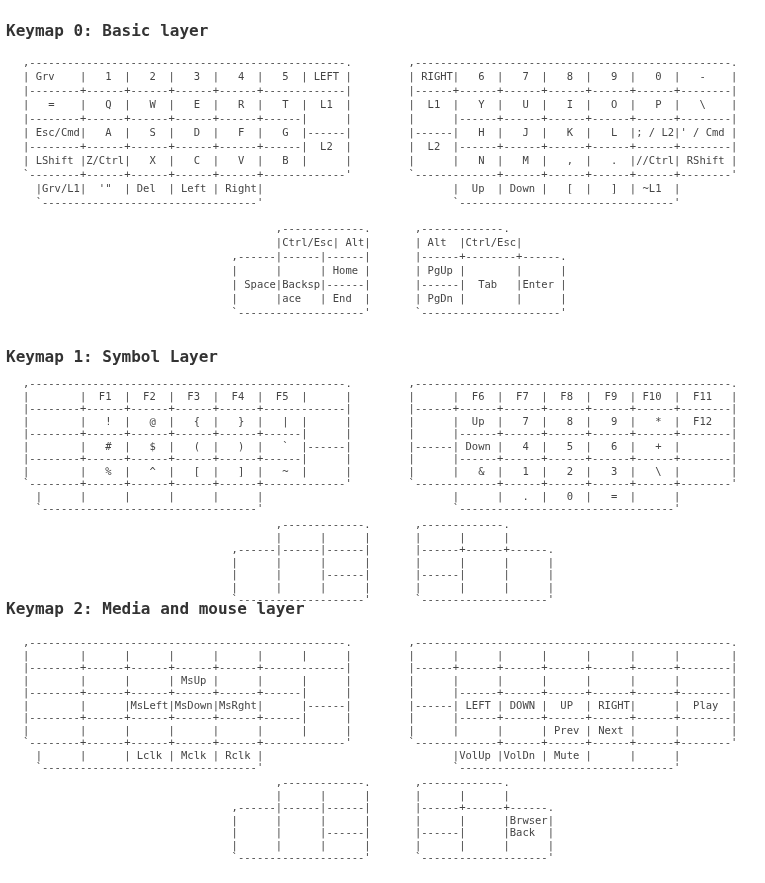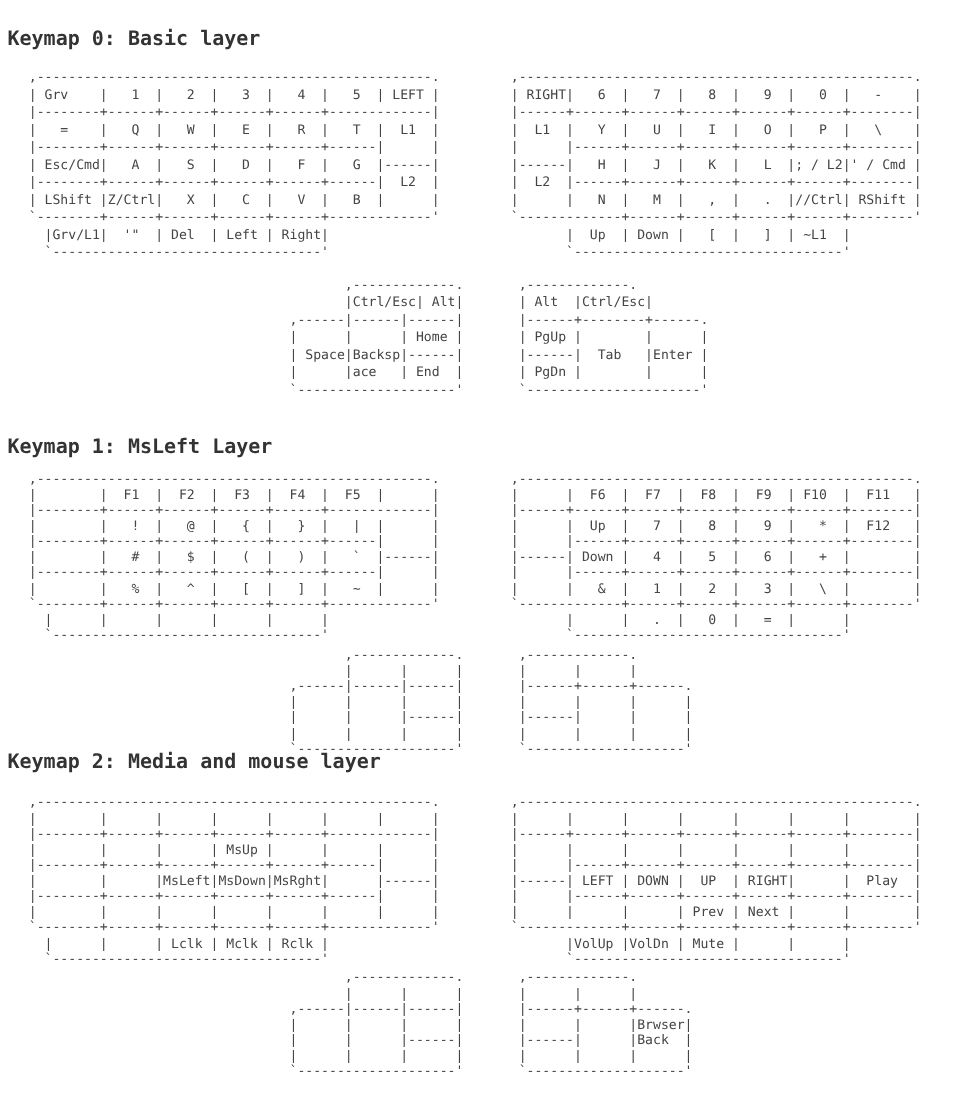--- a/index.html
+++ b/index.html
@@ -59,21 +59,21 @@
   |Grv/L1|  '"  | Del  | Left | Right|                              |  Up  | Down |   [  |   ]  | ~L1  |
   `----------------------------------'                              `----------------------------------'</pre>
 <pre class="ascii-art lh14" style="top:221px">                                        ,-------------.       ,-------------.
                                         |Ctrl/Esc| Alt|       | Alt  |Ctrl/Esc|
                                  ,------|------|------|       |------+--------+------.
                                  |      |      | Home |       | PgUp |        |      |
                                  | Space|Backsp|------|       |------|  Tab   |Enter |
                                  |      |ace   | End  |       | PgDn |        |      |
                                  `--------------------'       `----------------------'</pre>
 
-<h2 class="kb-title" style="top:350px">Keymap 1: MsLeft Layer</h2>
+<h2 class="kb-title" style="top:350px">Keymap 1: Symbol Layer</h2>
 <pre class="ascii-art lh12-5" style="top:377px">,--------------------------------------------------.         ,--------------------------------------------------.
 |        |  F1  |  F2  |  F3  |  F4  |  F5  |      |         |      |  F6  |  F7  |  F8  |  F9  | F10  |  F11   |
 |--------+------+------+------+------+-------------|         |------+------+------+------+------+------+--------|
 |        |   !  |   @  |   {  |   }  |   |  |      |         |      |  Up  |   7  |   8  |   9  |   *  |  F12   |
 |--------+------+------+------+------+------|      |         |      |------+------+------+------+------+--------|
 |        |   #  |   $  |   (  |   )  |   `  |------|         |------| Down |   4  |   5  |   6  |   +  |        |
 |--------+------+------+------+------+------|      |         |      |------+------+------+------+------+--------|
 |        |   %  |   ^  |   [  |   ]  |   ~  |      |         |      |   &amp;  |   1  |   2  |   3  |   \  |        |
 `--------+------+------+------+------+-------------'         `-------------+------+------+------+------+--------'
   |      |      |      |      |      |                              |      |   .  |   0  |   =  |      |

